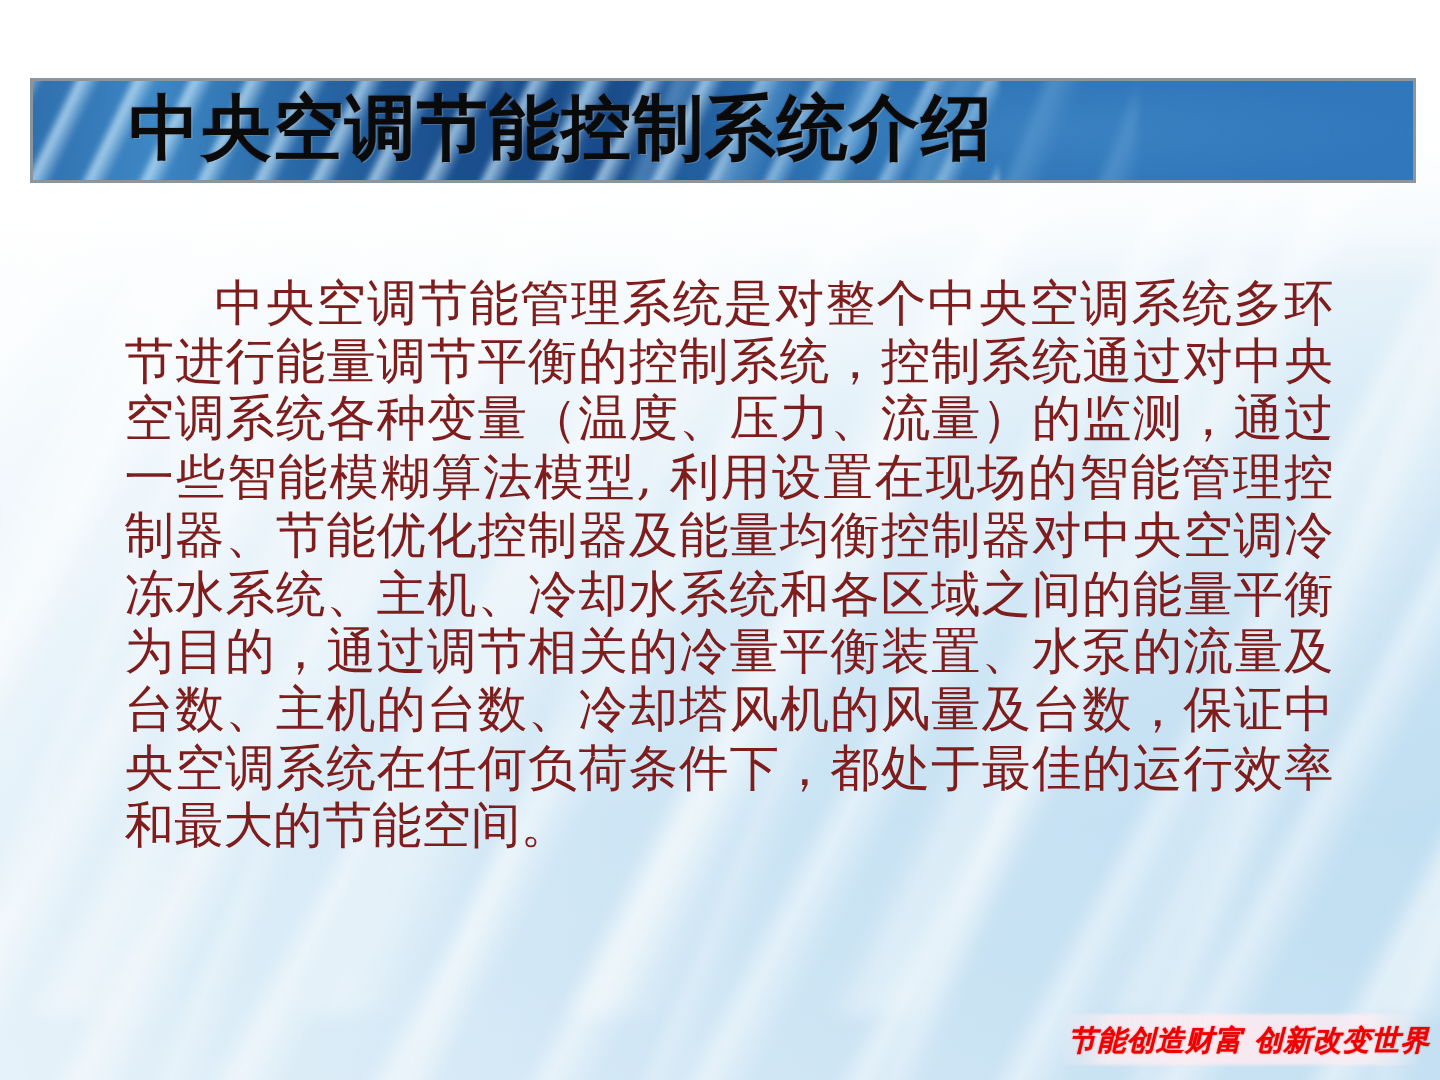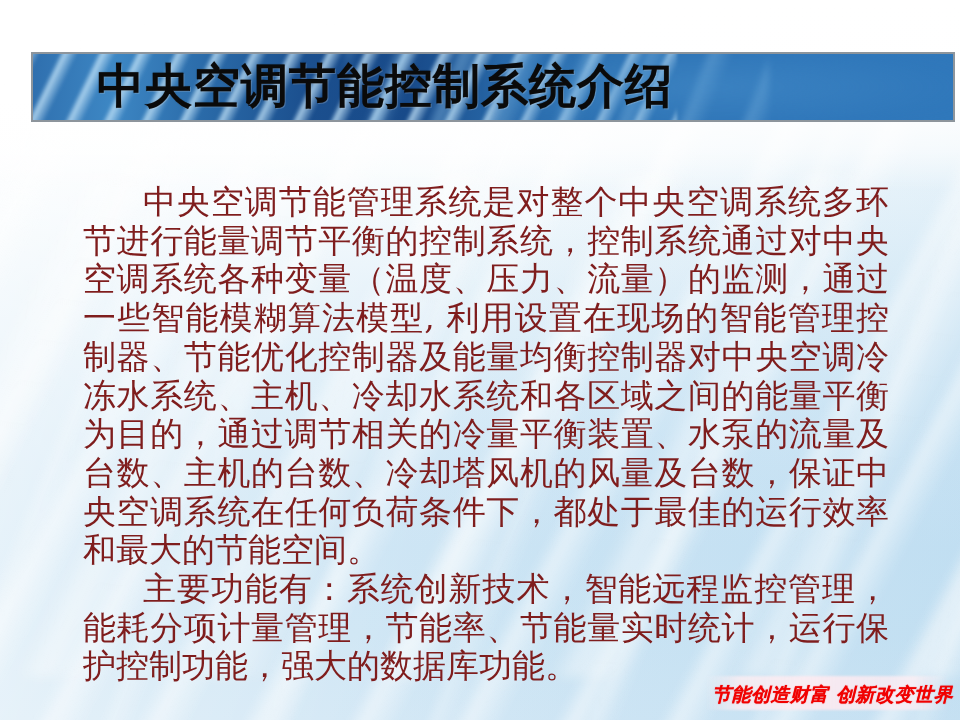--- a/index.html
+++ b/index.html
@@ -90,21 +90,21 @@
     background: linear-gradient(to bottom,
       #ffffff 0%,
       rgba(255,255,255,0.96) 52%,
       rgba(255,255,255,0.55) 80%,
       rgba(255,255,255,0.00) 100%);
   }
 
   
   .title-banner {
     position: absolute;
-    left: 31px;
+    left: 20px;
     top: 52px;
     width: 924px;
     height: 70px;
     box-sizing: border-box;
     border: 2px solid #8d959c;
     overflow: hidden;
     background:
       linear-gradient(95deg,
         #2f6fae 0%,
         #3d87c4 9%,
@@ -241,19 +241,18 @@
 
   <div class="title-banner">
     <div class="tb-streaks"></div>
     <div class="tb-streaks2"></div>
     <div class="tb-glow"></div>
     <div class="title-text">中央空调节能控制系统介绍</div>
   </div>
 
   <div class="body-copy">
     <p>中央空调节能管理系统是对整个中央空调系统多环节进行能量调节平衡的控制系统，控制系统通过对中央空调系统各种变量（温度、压力、流量）的监测，通过一些智能模糊算法模型, 利用设置在现场的智能管理控制器、节能优化控制器及能量均衡控制器对中央空调冷冻水系统、主机、冷却水系统和各区域之间的能量平衡为目的，通过调节相关的冷量平衡装置、水泵的流量及台数、主机的台数、冷却塔风机的风量及台数，保证中央空调系统在任何负荷条件下，都处于最佳的运行效率和最大的节能空间。</p>
-    <p>主要功能有：系统创新技术，智能远程监控管理，能耗分项计量管理，节能率、节能量实时统计，运行保护控制功能，强大的数据库功能。</p>
   </div>
 
   <div class="footer-plate"></div>
   <div class="footer-slogan">节能创造财富 创新改变世界！</div>
 
 </div>
 
 </body></html>

